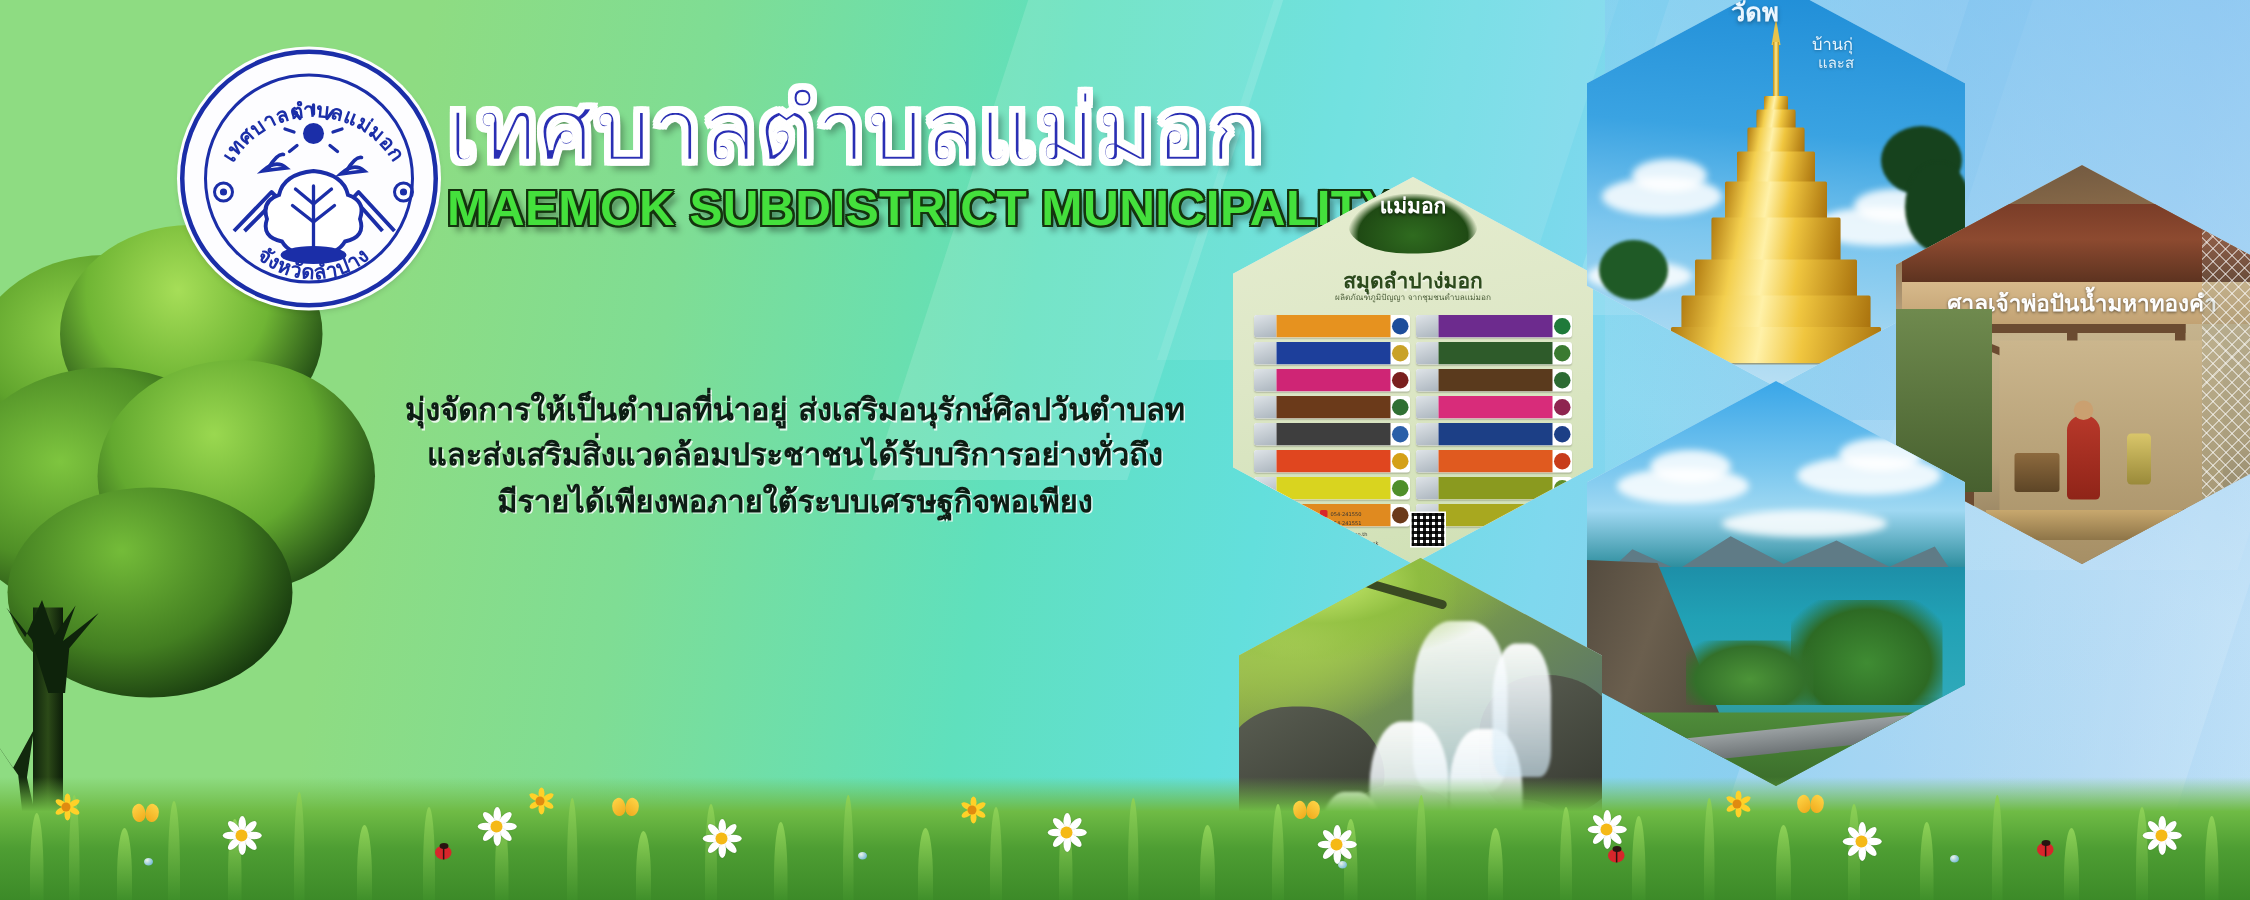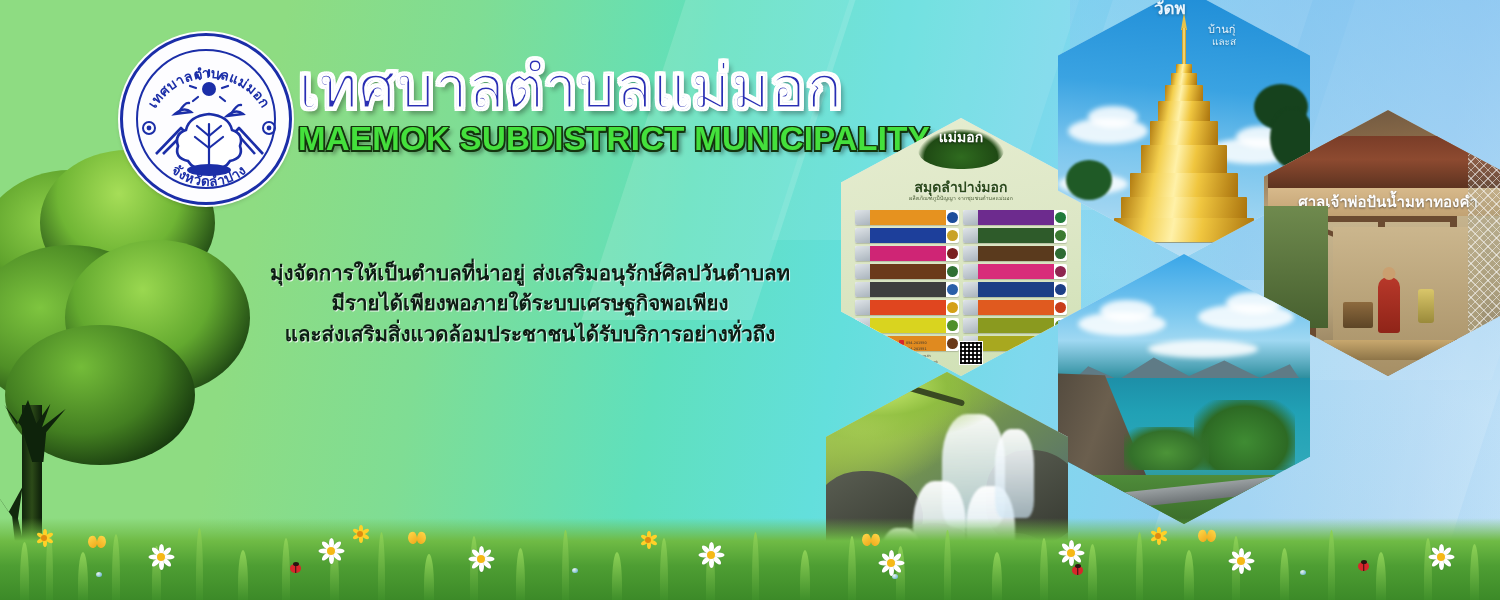--- a/index.html
+++ b/index.html
@@ -120,21 +120,21 @@
   
   .hex {
     position: absolute;
     clip-path: polygon(50% 0%, 100% 25%, 100% 75%, 50% 100%, 0% 75%, 0% 25%);
     overflow: hidden;
     background: #cfe8f5;
   }
   .hex .inner { position: absolute; inset: 0; }
 
   
-  #hex-poster { left: 822px; top: 118px; width: 240px; height: 258px; margin-left: 19px; }
+  #hex-poster { left: 822px; top: 118px; width: 240px; height: 258px; }
   #hex-poster .inner {
     background: linear-gradient(170deg, #e6edd0 0%, #dde7c6 48%, #cfe0b4 100%);
   }
   .poster-logo {
     position: absolute; left: 50%; top: 11px; transform: translateX(-50%);
     width: 86px; height: 40px;
     background: radial-gradient(ellipse at 50% 70%, #2f6b1f 0%, #1f4a14 60%, rgba(31,74,20,0) 72%);
     border-radius: 50% 50% 46% 46%;
   }
   .poster-logo-txt {
@@ -452,22 +452,22 @@
     </svg>
   </div>
 
   <div id="title-block">
     <div id="title-thai">เทศบาลตำบลแม่มอก</div>
     <div id="title-en">MAEMOK SUBDISTRICT MUNICIPALITY</div>
   </div>
 
   <div id="vision">
     <div class="vision-line">มุ่งจัดการให้เป็นตำบลที่น่าอยู่ ส่งเสริมอนุรักษ์ศิลปวันตำบลท</div>
+    <div class="vision-line">และส่งเสริมสิ่งแวดล้อมประชาชนได้รับบริการอย่างทั่วถึง</div>
     <div class="vision-line">มีรายได้เพียงพอภายใต้ระบบเศรษฐกิจพอเพียง</div>
-    <div class="vision-line">และส่งเสริมสิ่งแวดล้อมประชาชนได้รับบริการอย่างทั่วถึง</div>
   </div>
 
 
   <div class="hex" id="hex-poster">
     <div class="inner">
       <div class="poster-logo"></div>
       <div class="poster-logo-txt">แม่มอก</div>
       <div class="poster-title">สมุดลำปาง่มอก</div>
       <div class="poster-sub">ผลิตภัณฑ์ภูมิปัญญา จากชุมชนตำบลแม่มอก</div>
       <div class="prod-grid">

